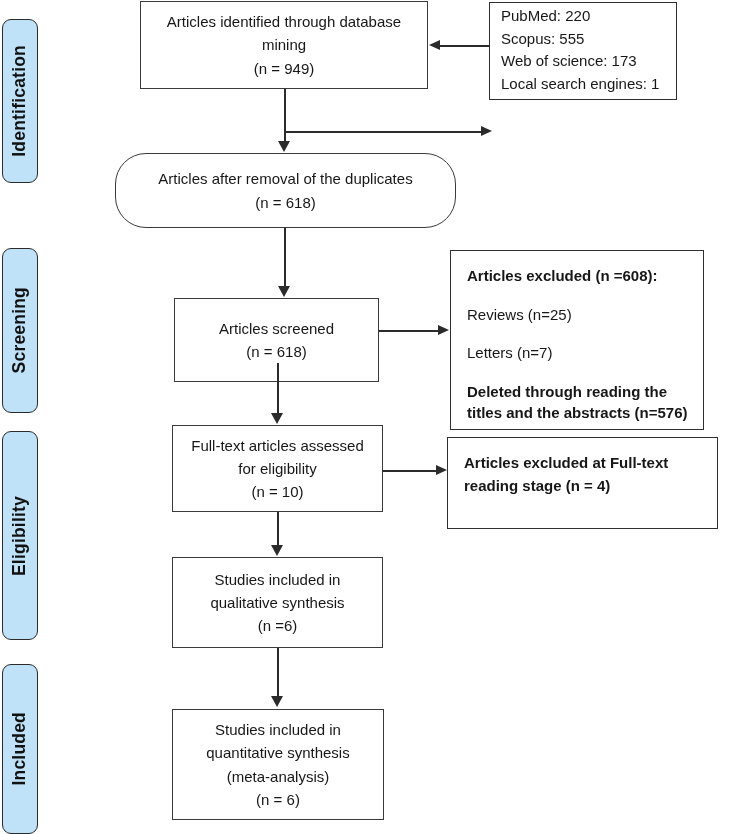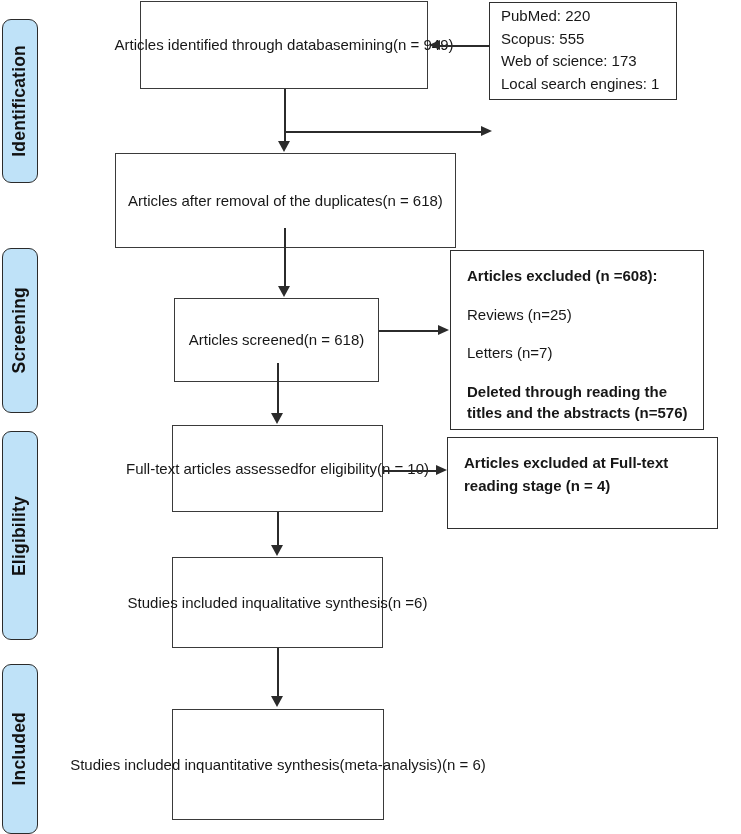--- a/index.html
+++ b/index.html
@@ -48,34 +48,34 @@
   #pill-eligibility   { top: 431px; height: 209px; }
   #pill-included      { top: 664px; height: 170px; }
 
   
   .node {
     position: absolute;
     box-sizing: border-box;
     background: #ffffff;
     border: 1.6px solid #3a3a3a;
     display: flex;
-    flex-direction: row;
+    flex-direction: column;
     align-items: center;
     justify-content: center;
     text-align: center;
     font-size: 15px;
     line-height: 1.55;
     color: #171717;
     padding: 4px 8px;
   }
   .node .line { display: block; white-space: nowrap; }
 
   
   #node-identified   { left: 140px; top: 1px;   width: 288px; height: 88px; }
-  #node-after-dupes  { left: 115px; top: 153px; width: 341px; height: 95px; }
+  #node-after-dupes  { left: 115px; top: 153px; width: 341px; height: 75px; border-radius: 31px; }
   #node-screened     { left: 174px; top: 298px; width: 205px; height: 84px; }
   #node-fulltext     { left: 172px; top: 425px; width: 211px; height: 87px; }
   #node-qualitative  { left: 172px; top: 557px; width: 211px; height: 91px; }
   #node-quantitative { left: 172px; top: 709px; width: 212px; height: 111px; }
 
   
   .side-box {
     position: absolute;
     box-sizing: border-box;
     background: #ffffff;

